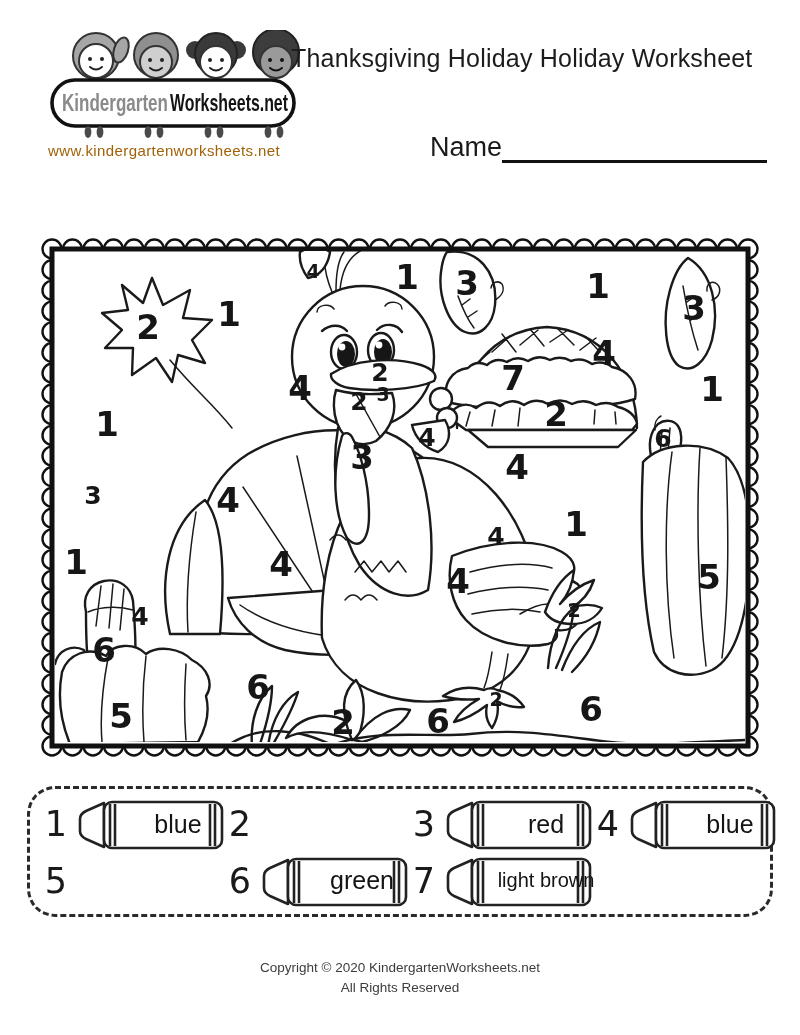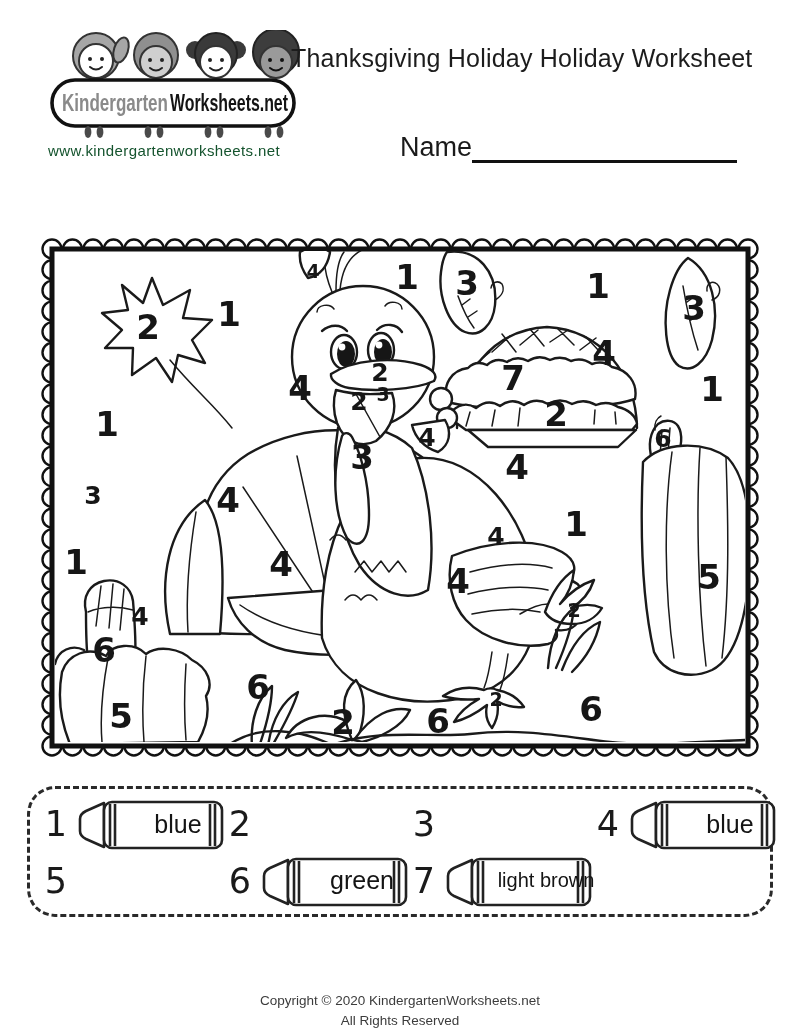--- a/index.html
+++ b/index.html
@@ -4,24 +4,24 @@
 <style>
   html,body{margin:0;padding:0;}
   body{width:800px;height:1035px;background:#ffffff;font-family:"Liberation Sans",sans-serif;color:#1a1a1a;position:relative;overflow:hidden;}
   .page{position:absolute;inset:0;}
 
   
   .logo{position:absolute;left:48px;top:30px;width:252px;}
   .logo svg{display:block;}
   .logo-gray{fill:#8a8a8a;font-family:"Liberation Sans",sans-serif;font-weight:bold;font-size:24px;}
   .logo-black{fill:#141414;font-family:"Liberation Sans",sans-serif;font-weight:bold;font-size:24px;}
-  .logo-url{font-size:15px;color:#14532d;letter-spacing:.4px;margin-top:2px;text-align:left;}
+  .logo-url{font-size:15px;color:#a16207;letter-spacing:.4px;margin-top:2px;text-align:left;}
   .title{position:absolute;left:291px;top:44px;width:500px;margin:0;font-size:25px;font-weight:400;color:#1c1c1c;letter-spacing:.2px;font-family:"Liberation Sans",sans-serif;}
   .name-row{position:absolute;left:400px;top:132px;display:flex;align-items:flex-end;}
-  .name-label{font-size:27px;font-weight:400;}
+  .name-label{font-size:27px;font-weight:400;margin-left:30px;}
   .name-line{display:inline-block;width:265px;height:24px;border-bottom:3px solid #111;}
 
   
   .art-wrap{position:absolute;left:0;top:230px;width:800px;height:535px;}
   #coloring-svg{display:block;}
   .shape{fill:#ffffff;stroke:#1a1a1a;stroke-width:2.4;stroke-linecap:round;stroke-linejoin:round;}
   .ln{fill:none;stroke:#1a1a1a;stroke-width:2.4;stroke-linecap:round;stroke-linejoin:round;}
   .thin{fill:none;stroke:#1a1a1a;stroke-width:1.5;stroke-linecap:round;stroke-linejoin:round;}
   .frame-rect{fill:#ffffff;stroke:#111;stroke-width:5;}
   .scallop{fill:#ffffff;stroke:#111;stroke-width:2.4;}
@@ -34,21 +34,21 @@
   .key-box{position:absolute;left:27px;top:786px;width:746px;height:131px;box-sizing:border-box;border:3px dashed #2a2a2a;border-radius:28px;padding:9px 12px 7px 12px;display:grid;grid-template-columns:1.03fr 1fr 1.06fr .91fr;grid-auto-rows:1fr;row-gap:4px;align-items:center;}
   .key-cell{display:flex;align-items:center;gap:6px;}
   .key-num{font-size:35px;font-weight:400;width:28px;text-align:center;color:#1a1a1a;font-family:"DejaVu Sans",sans-serif;}
   .crayon{position:relative;width:150px;height:50px;flex:0 0 auto;}
   .crayon svg{position:absolute;inset:0;}
   .crayon-label{position:absolute;left:40px;right:18px;top:0;bottom:0;display:flex;align-items:center;justify-content:center;font-size:25px;color:#141414;white-space:nowrap;margin-left:32px;}
   .crayon-label.small{font-size:20px;}
   .c{fill:#ffffff;stroke:#222;stroke-width:2.6;stroke-linejoin:round;}
 
   
-  .footer{position:absolute;left:0;top:958px;width:100%;text-align:center;font-size:13.5px;color:#3c3c3c;line-height:1.5;margin-top:33px;}
+  .footer{position:absolute;left:0;top:958px;width:100%;text-align:center;font-size:13.5px;color:#3c3c3c;line-height:1.5;}
 </style>
 </head>
 <body>
 
 <div class="page">
 
   <div class="logo">
     <svg width="252" height="110" viewBox="0 0 252 110">
 
       <g>
@@ -416,20 +416,31 @@
             <line class="c" x1="139" y1="5" x2="139" y2="47"></line>
           </svg>
         <span class="crayon-label">blue</span>
       </div>
     </div>
     <div class="key-cell">
       <span class="key-num">2</span>
     </div>
     <div class="key-cell">
       <span class="key-num">3</span>
+      <div class="crayon">
+        <svg viewBox="0 0 150 52">
+            <path class="c" d="M4,20 L4,32 C4,35 6,38 10,40 L28,48 L28,4 L10,12 C6,14 4,17 4,20 Z"></path>
+            <rect class="c" x="28" y="3" width="118" height="46" rx="8"></rect>
+            <line class="c" x1="34" y1="5" x2="34" y2="47"></line>
+            <line class="c" x1="39" y1="5" x2="39" y2="47"></line>
+            <line class="c" x1="134" y1="5" x2="134" y2="47"></line>
+            <line class="c" x1="139" y1="5" x2="139" y2="47"></line>
+          </svg>
+        <span class="crayon-label">red</span>
+      </div>
     </div>
     <div class="key-cell">
       <span class="key-num">4</span>
       <div class="crayon">
         <svg viewBox="0 0 150 52">
             <path class="c" d="M4,20 L4,32 C4,35 6,38 10,40 L28,48 L28,4 L10,12 C6,14 4,17 4,20 Z"></path>
             <rect class="c" x="28" y="3" width="118" height="46" rx="8"></rect>
             <line class="c" x1="34" y1="5" x2="34" y2="47"></line>
             <line class="c" x1="39" y1="5" x2="39" y2="47"></line>
             <line class="c" x1="134" y1="5" x2="134" y2="47"></line>

